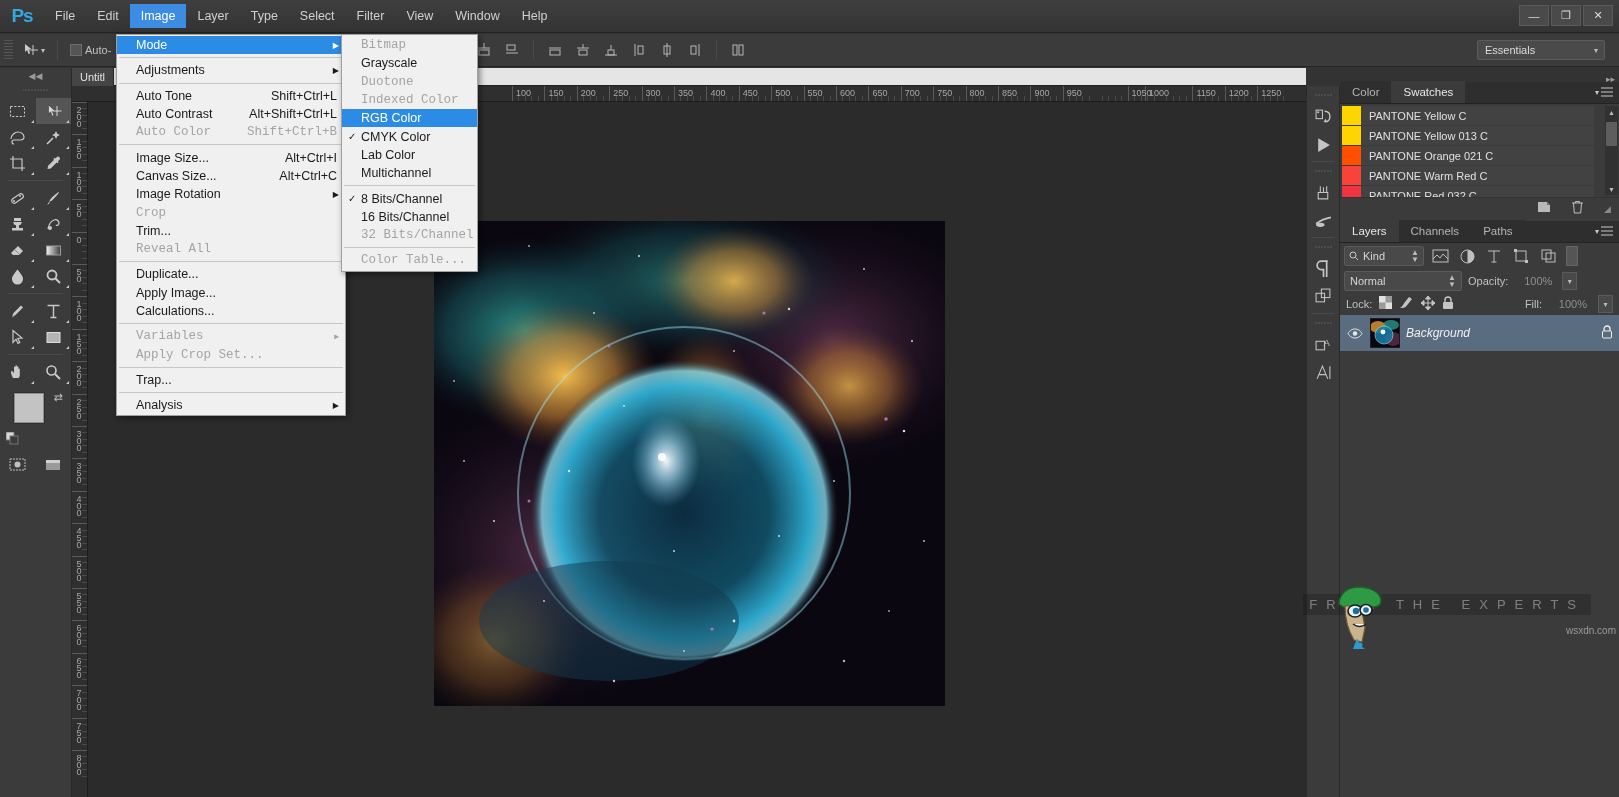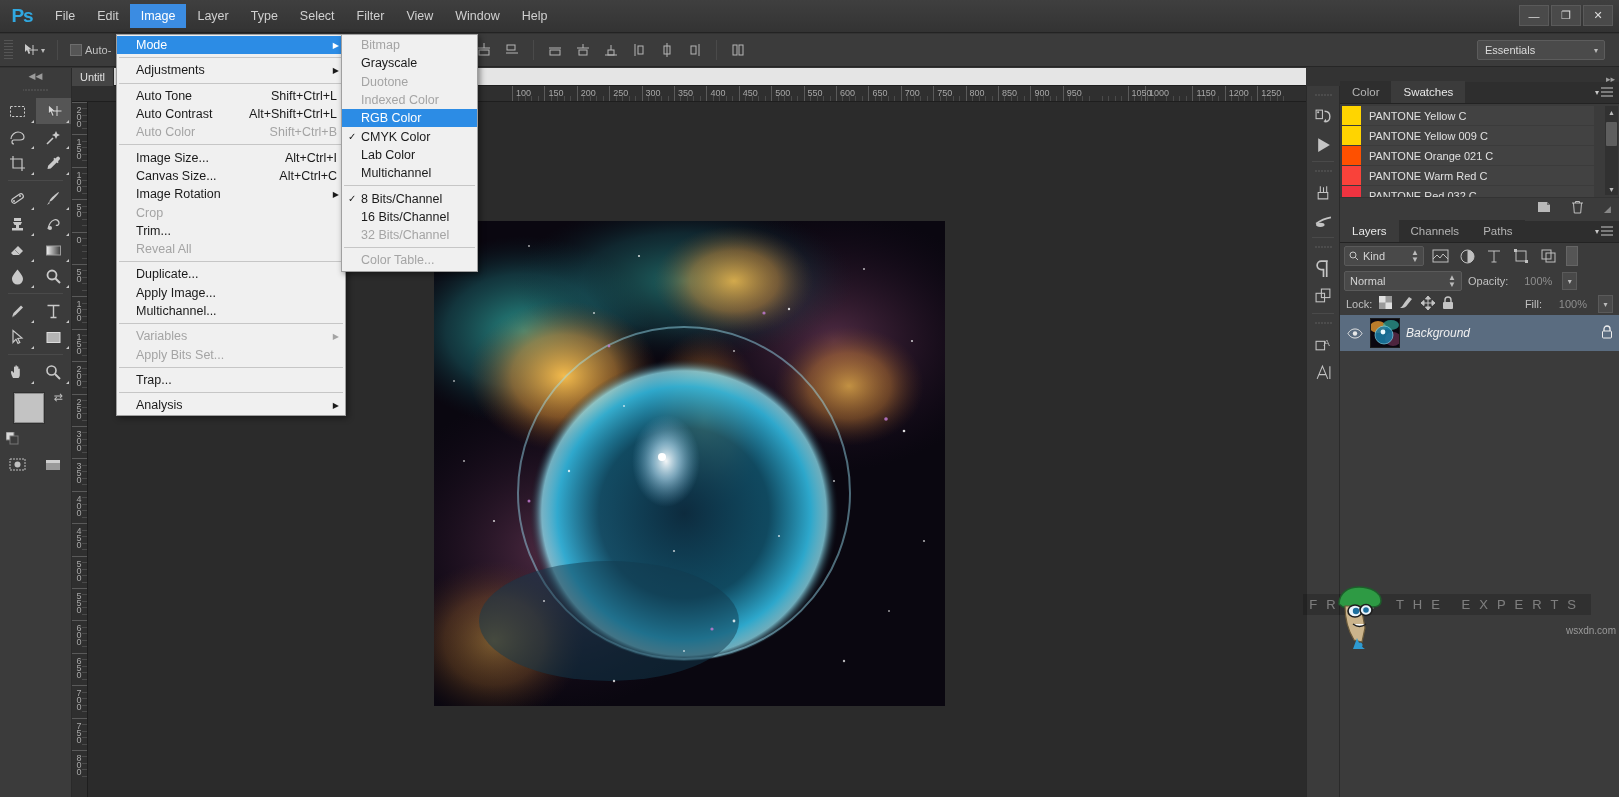--- a/index.html
+++ b/index.html
@@ -201,21 +201,21 @@
   
   .dropdown {
     position:absolute; background:#f0f0f0; border:1px solid #a0a0a0;
     box-shadow:2px 2px 6px rgba(0,0,0,0.45); color:#1a1a1a; z-index:50;
     font-size:12.5px; padding:1px 0;
   }
   #image-menu { left:116px; top:34px; width:230px; }
   #mode-submenu { left:341px; top:34px; width:137px; }
   .mi { height:18.3px; display:flex; align-items:center; padding:0 8px 0 19px; position:relative; white-space:nowrap; }
   .mi.hl { background:#2c8ce5; color:#fff; }
-  .mi.dis { color:#a4a4a4; }
+  .mi.dis { color:#a4a4a4;font-family:Liberation Mono, monospace; }
   .mi .sc { margin-left:auto; padding-left:22px; }
   .mi .arr { position:absolute; right:6px; font-size:8px; }
   .mi .chk { position:absolute; left:6px; font-size:10px; width:auto;height:auto;background:none;border:none; }
   .msep { height:1px; background:#c6c6c6; margin:3px 2px; }
 </style>
 </head>
 <body>
 
 <div class="app">
 
@@ -971,21 +971,21 @@
           </svg>
       </div>
     </div>
     <div class="swatchlist" id="swatchlist">
       <div class="swrow">
           <span class="swchip" style="background:#ffd500"></span>
           <span class="swname">PANTONE Yellow C</span>
         </div>
         <div class="swrow">
           <span class="swchip" style="background:#ffd400"></span>
-          <span class="swname">PANTONE Yellow 009 C</span>
+          <span class="swname">PANTONE Yellow 013 C</span>
         </div>
         <div class="swrow">
           <span class="swchip" style="background:#fe5000"></span>
           <span class="swname">PANTONE Orange 021 C</span>
         </div>
         <div class="swrow">
           <span class="swchip" style="background:#f9423a"></span>
           <span class="swname">PANTONE Warm Red C</span>
         </div>
         <div class="swrow">
@@ -1197,29 +1197,29 @@
         <span>Reveal All</span>
       </div>
       <div class="msep"></div>
       <div class="mi">
         <span>Duplicate...</span>
       </div>
       <div class="mi">
         <span>Apply Image...</span>
       </div>
       <div class="mi">
-        <span>Multichannel...</span>
+        <span>Calculations...</span>
       </div>
       <div class="msep"></div>
       <div class="mi dis">
         <span>Variables</span>
         <span class="arr">▶</span>
       </div>
       <div class="mi dis">
-        <span>Apply Bits Set...</span>
+        <span>Apply Crop Set...</span>
       </div>
       <div class="msep"></div>
       <div class="mi">
         <span>Trap...</span>
       </div>
       <div class="msep"></div>
       <div class="mi">
         <span>Analysis</span>
         <span class="arr">▶</span>
       </div>

